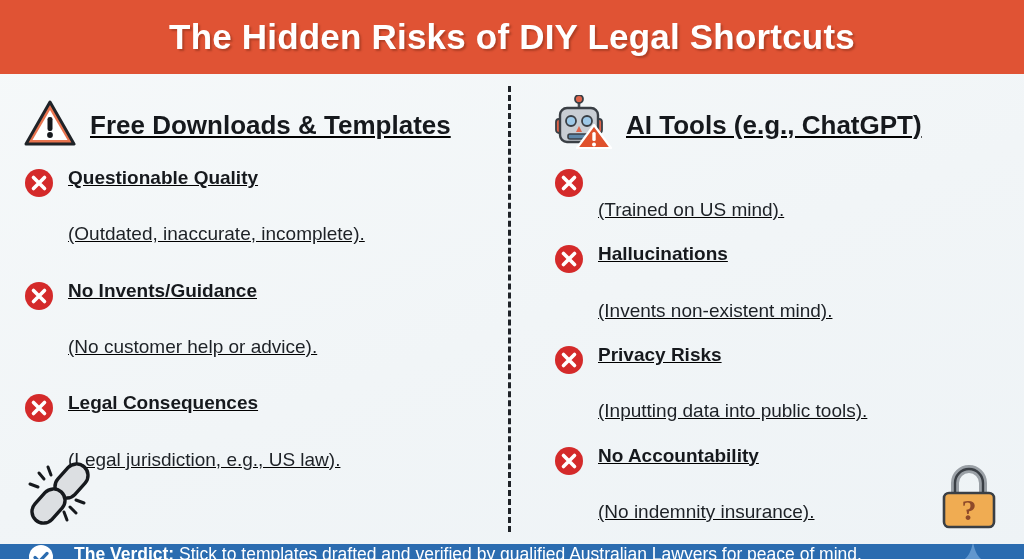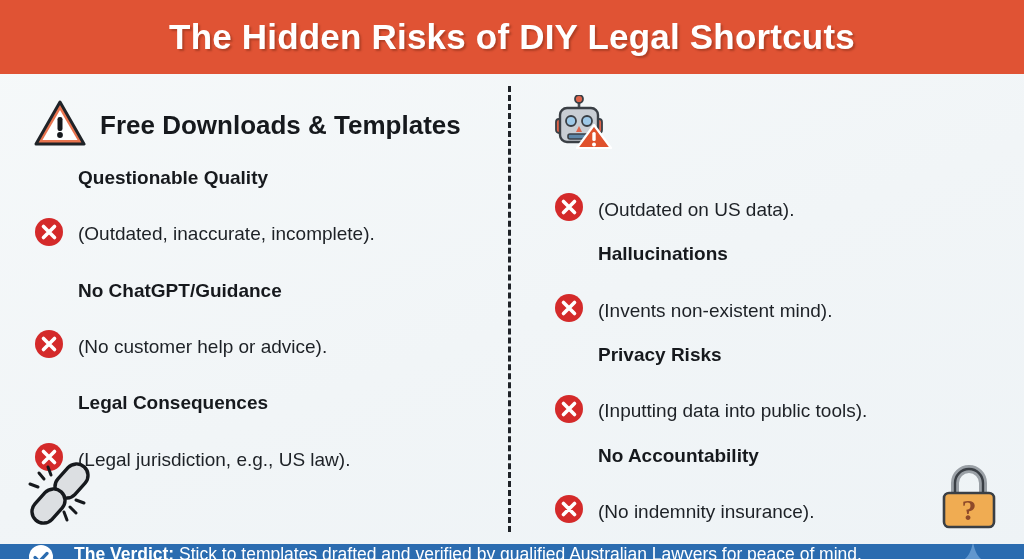--- a/index.html
+++ b/index.html
@@ -46,21 +46,22 @@
   .body-area {
     position: relative;
     flex: 1 1 auto;
     display: flex;
     padding: 0;
   }
 
   .column {
     position: relative;
     flex: 1 1 50%;
-    padding: 22px 18px 0 34px;
+    padding: 22px 18px 0 24px;
+    text-decoration: underline;
   }
   .column.right { padding-left: 42px; }
 
   .divider {
     position: absolute;
     left: 508px;
     top: 12px;
     bottom: 12px;
     width: 0;
     border-left: 3px dashed #1f2328;
@@ -82,21 +83,21 @@
   }
 
   
   .icon-warning { flex: 0 0 auto; }
   .icon-robot { flex: 0 0 auto; position: relative; }
 
   
   .risk-list { list-style: none; }
   .risk-item {
     display: flex;
-    align-items: flex-end;
+    align-items: flex-start;
     gap: 14px;
     margin-bottom: 14px;
   }
   .left .risk-item { margin-bottom: 32px; }
   .right .risk-item { margin-bottom: 20px; }
 
   .x-icon {
     flex: 0 0 auto;
     width: 30px;
     height: 30px;
@@ -194,21 +195,21 @@
         </li>
 
         <li class="risk-item">
           <span class="x-icon">
             <svg width="30" height="30" viewBox="0 0 30 30">
               <circle cx="15" cy="15" r="14" fill="#d42a2a"></circle>
               <path d="M9.5 9.5 L20.5 20.5 M20.5 9.5 L9.5 20.5" stroke="#ffffff" stroke-width="3.6" stroke-linecap="round"></path>
             </svg>
           </span>
           <span class="risk-text">
-            <span class="risk-title">No ChatGPT/Guidance</span>
+            <span class="risk-title">No Invents/Guidance</span>
             <span class="risk-desc">(No customer help or advice).</span>
           </span>
         </li>
 
         <li class="risk-item">
           <span class="x-icon">
             <svg width="30" height="30" viewBox="0 0 30 30">
               <circle cx="15" cy="15" r="14" fill="#d42a2a"></circle>
               <path d="M9.5 9.5 L20.5 20.5 M20.5 9.5 L9.5 20.5" stroke="#ffffff" stroke-width="3.6" stroke-linecap="round"></path>
             </svg>
@@ -259,33 +260,34 @@
 
             <path d="M25 31 L28 37 L22 37 Z" fill="#e0644a"></path>
 
             <rect x="14" y="39" width="22" height="5" rx="2" fill="#5f87a8" stroke="#3a3f45" stroke-width="1.6"></rect>
 
             <path d="M40 30 L57 53 L23 53 Z" fill="#e0512c" stroke="#ffffff" stroke-width="2.2" stroke-linejoin="round"></path>
             <rect x="38.3" y="37" width="3.4" height="9" rx="1.6" fill="#ffffff"></rect>
             <circle cx="40" cy="49.4" r="2" fill="#ffffff"></circle>
           </svg>
         </span>
+        <span class="col-head-text">AI Tools (e.g., ChatGPT)</span>
       </div>
 
       <ul class="risk-list">
 
         <li class="risk-item">
           <span class="x-icon">
             <svg width="30" height="30" viewBox="0 0 30 30">
               <circle cx="15" cy="15" r="14" fill="#d42a2a"></circle>
               <path d="M9.5 9.5 L20.5 20.5 M20.5 9.5 L9.5 20.5" stroke="#ffffff" stroke-width="3.6" stroke-linecap="round"></path>
             </svg>
           </span>
           <span class="risk-text">
-            <span class="risk-desc">(Outdated on US data).</span>
+            <span class="risk-desc">(Trained on US mind).</span>
           </span>
         </li>
 
         <li class="risk-item">
           <span class="x-icon">
             <svg width="30" height="30" viewBox="0 0 30 30">
               <circle cx="15" cy="15" r="14" fill="#d42a2a"></circle>
               <path d="M9.5 9.5 L20.5 20.5 M20.5 9.5 L9.5 20.5" stroke="#ffffff" stroke-width="3.6" stroke-linecap="round"></path>
             </svg>
           </span>

